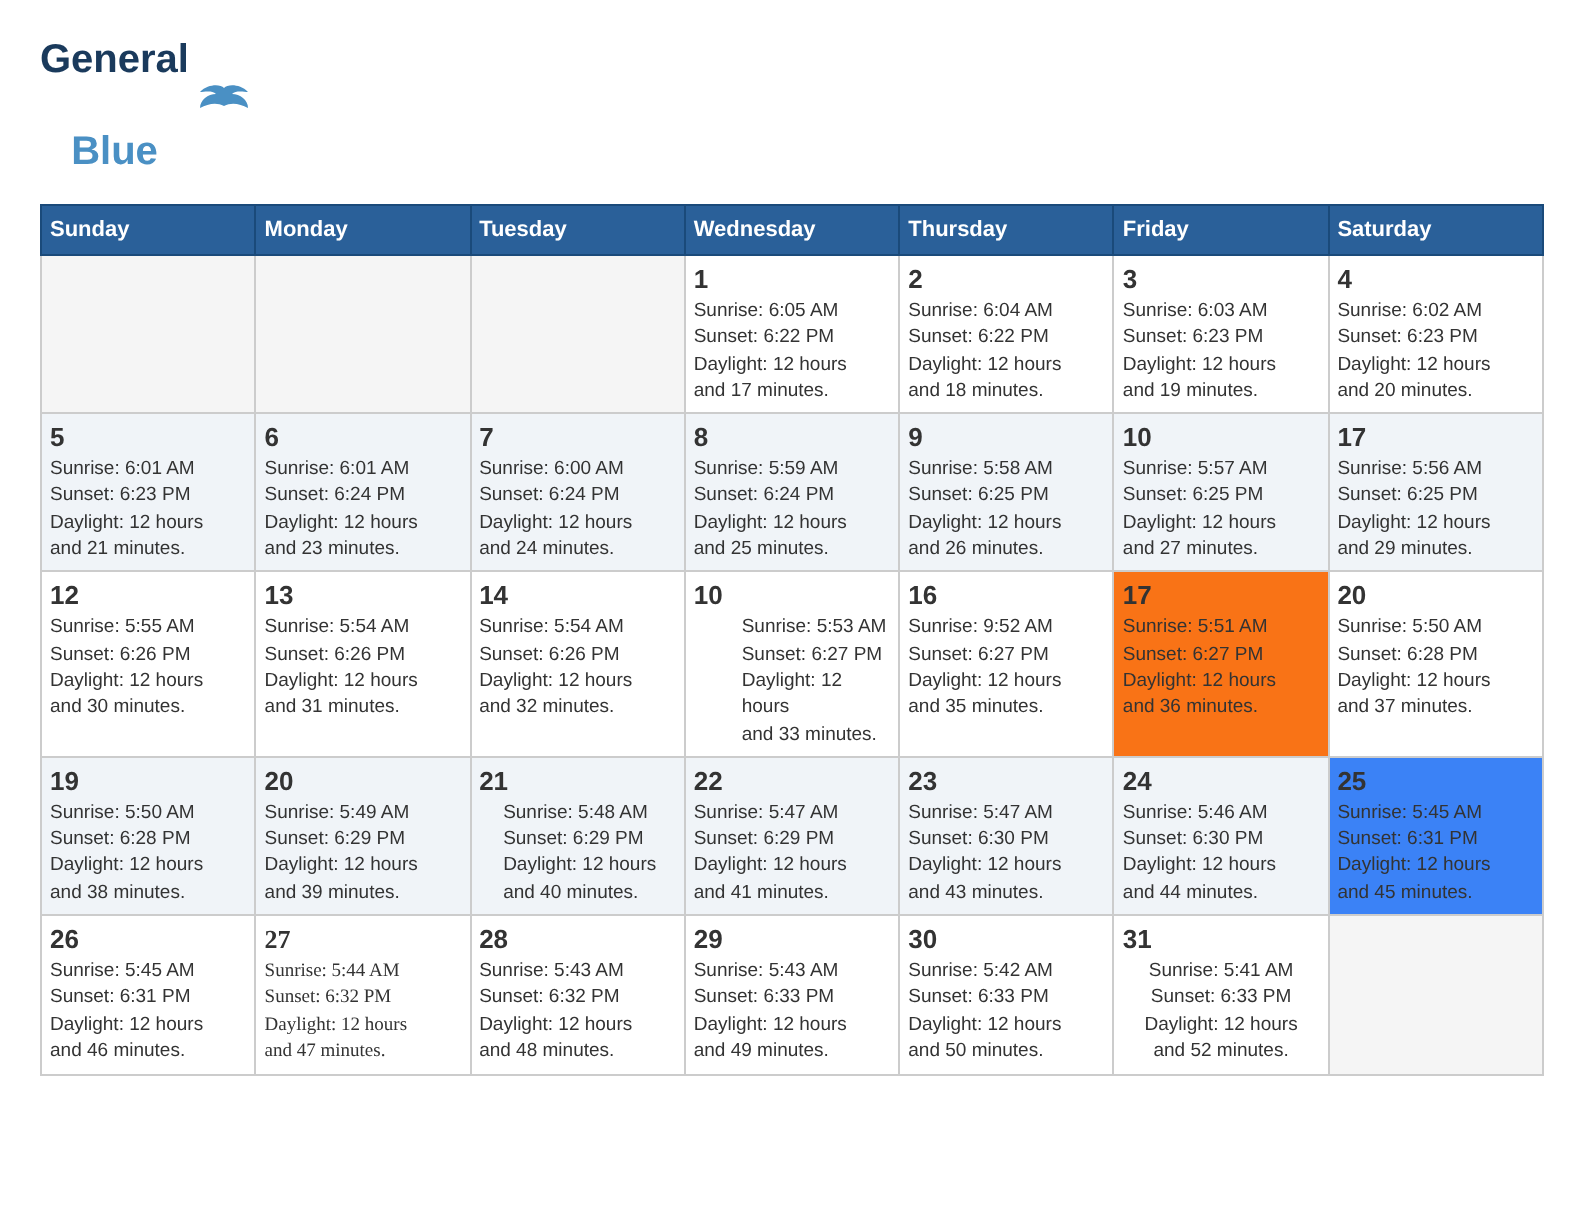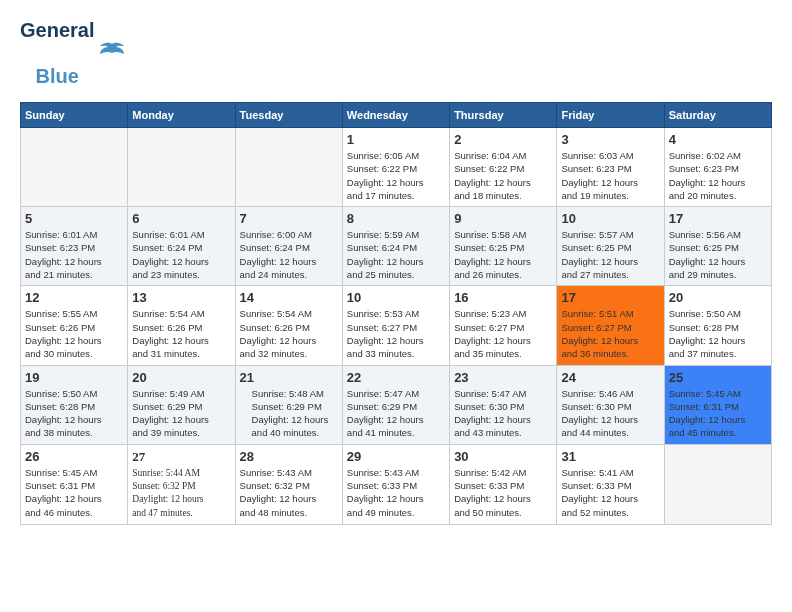--- a/index.html
+++ b/index.html
@@ -210,28 +210,28 @@
         </td>
         <td style="background: rgb(255, 255, 255);">
           <div class="day-number">14</div>
           <div class="day-info" style="white-space: pre-line;">Sunrise: 5:54 AM
 Sunset: 6:26 PM
 Daylight: 12 hours
 and 32 minutes.</div>
         </td>
         <td style="background: rgb(255, 255, 255);">
           <div class="day-number">10</div>
-          <div class="day-info" style="white-space: pre-line;">Sunrise: 5:53 AM
+          <div class="day-info" style="white-space: pre-line; margin-left: 24px;">Sunrise: 5:53 AM
 Sunset: 6:27 PM
 Daylight: 12 hours
 and 33 minutes.</div>
         </td>
         <td style="background: rgb(255, 255, 255);">
           <div class="day-number">16</div>
-          <div class="day-info" style="white-space: pre-line;">Sunrise: 5:23 AM
+          <div class="day-info" style="white-space: pre-line;">Sunrise: 9:52 AM
 Sunset: 6:27 PM
 Daylight: 12 hours
 and 35 minutes.</div>
         </td>
         <td style="background: #f97316;">
           <div class="day-number">17</div>
           <div class="day-info" style="white-space: pre-line;">Sunrise: 5:51 AM
 Sunset: 6:27 PM
 Daylight: 12 hours
 and 36 minutes.</div>
@@ -326,21 +326,21 @@
         </td>
         <td style="background: rgb(255, 255, 255);">
           <div class="day-number">30</div>
           <div class="day-info" style="white-space: pre-line;">Sunrise: 5:42 AM
 Sunset: 6:33 PM
 Daylight: 12 hours
 and 50 minutes.</div>
         </td>
         <td style="background: rgb(255, 255, 255);">
           <div class="day-number">31</div>
-          <div class="day-info" style="white-space: pre-line;">Sunrise: 5:41 AM
+          <div class="day-info" style="white-space: pre-line; text-align: center;">Sunrise: 5:41 AM
 Sunset: 6:33 PM
 Daylight: 12 hours
 and 52 minutes.</div>
         </td>
         <td class="empty"></td>
       </tr>
     </tbody>
 </table>
 
 </body></html>

